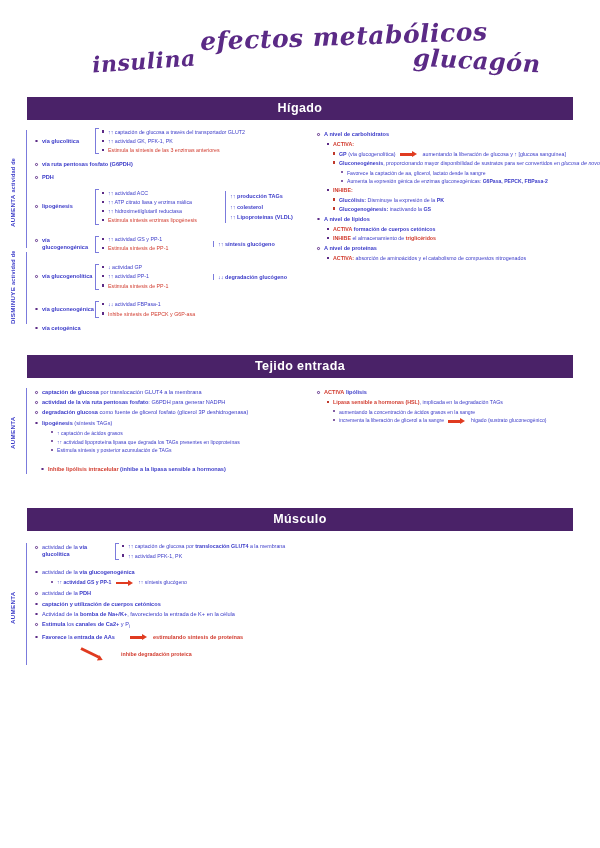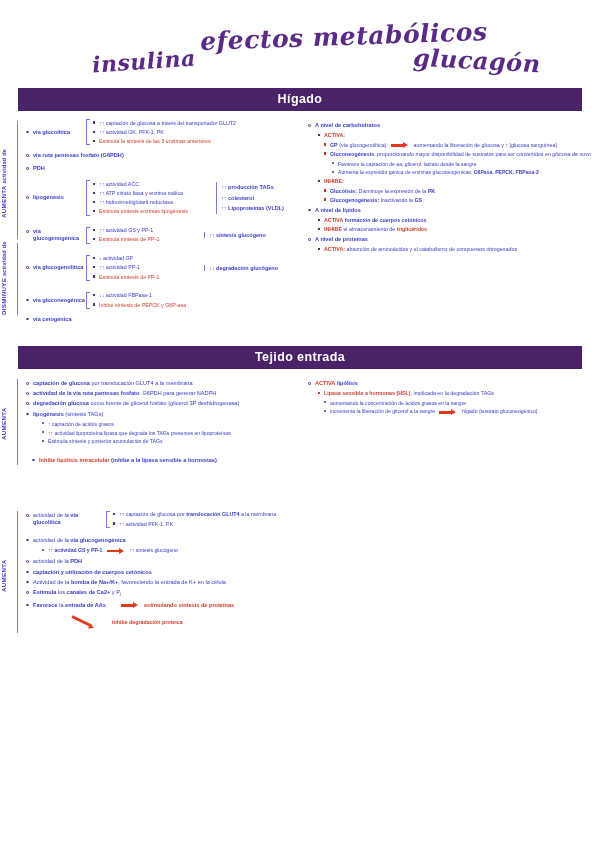--- a/index.html
+++ b/index.html
@@ -21,21 +21,21 @@
   #t-efectos{left:200px;top:22px;font-size:25px;transform:rotate(-2deg);}
   #t-glucagon{left:413px;top:46px;font-size:24px;transform:rotate(3deg);}
 
   
   .bar{
     background:#4a2268;color:#ffffff;
     text-align:center;font-size:12.5px;font-weight:bold;
     padding:4px 0 5px 0;margin:0 18px 0 18px;
     letter-spacing:.4px;
   }
-  .section{margin:0;}
+  .section{margin:9px;}
   .cols{display:flex;width:600px;box-sizing:border-box;}
   .col-left{width:300px;box-sizing:border-box;position:relative;}
   .col-right{width:300px;box-sizing:border-box;position:relative;}
 
   
   .vlabel{
     position:absolute;left:0;
     writing-mode:vertical-rl;transform:rotate(180deg);
     font-size:5.4px;font-weight:bold;letter-spacing:.3px;
     color:#3b3bc8;white-space:nowrap;
@@ -302,20 +302,21 @@
       </ul>
       <ul class="ml2">
         <li class="lvl3">aumentando la concentración de ácidos grasos en la sangre</li>
         <li class="lvl3">incrementa la liberación de glicerol a la sangre <span class="arrow"></span> hígado (sustrato gluconeogénico)</li>
       </ul>
     </div>
   </div>
 </div>
 
 <div class="section" style="margin-top:24px;">
+  <div class="bar">Músculo</div>
   <div class="cols">
     <div class="col-left" style="padding:10px 0;width:340px;">
       <div class="vrule" style="top:12px;height:122px;"></div>
       <div class="vlabel" style="top:52px;height:50px;">
         <span class="strong">AUMENTA</span>
       </div>
       <div style="margin-left:24px;">
         <div class="group">
           <ul style="width:82px;">
               <li class="lvl1">actividad de la <span class="b">vía glucolítica</span></li>

